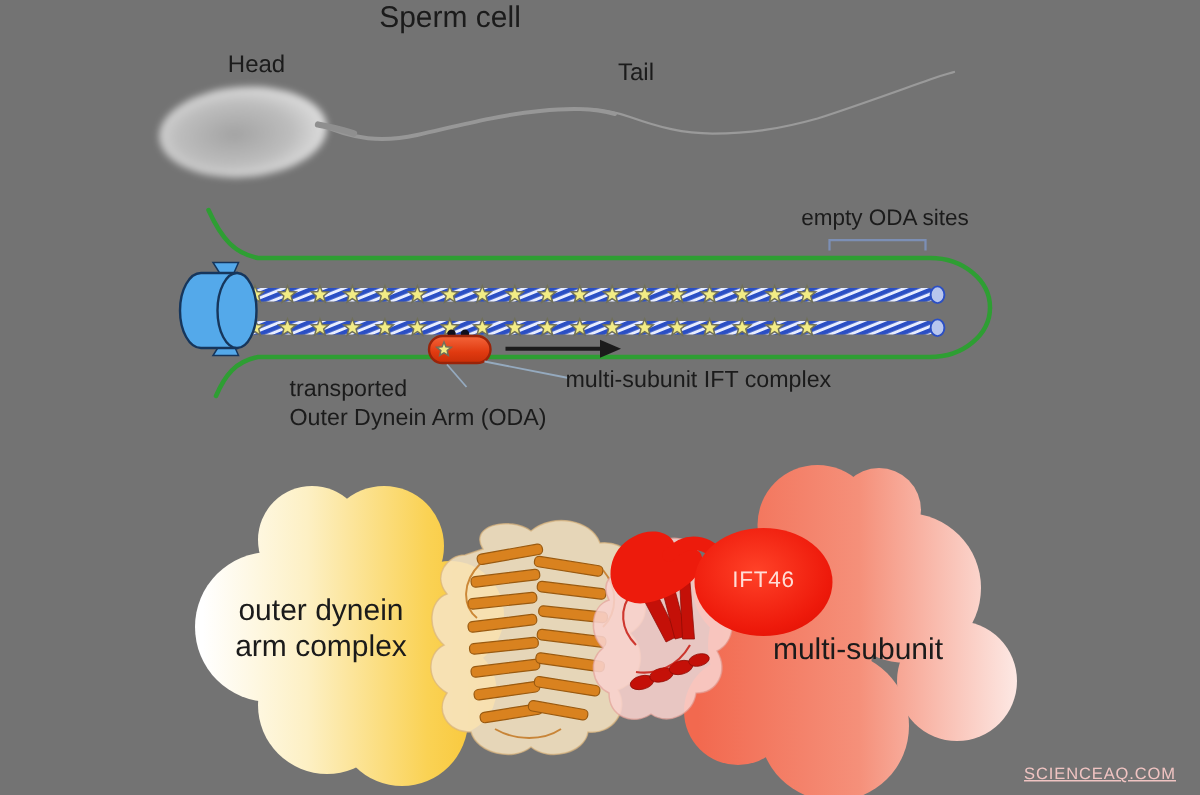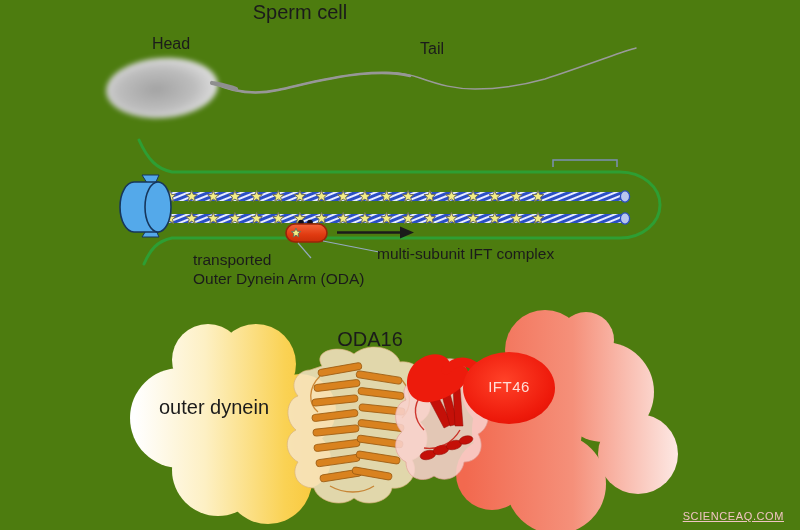--- a/index.html
+++ b/index.html
@@ -1,23 +1,23 @@
 <!DOCTYPE html>
 <html style="--ink: #1b1b1b; --green: #2e9e33; --mt-blue: #2b4fc4; --mt-cap: #b8c6ee; --basal-blue: #54a9ea; --basal-stroke: #16365c; --star: #f2ec85; --star-stroke: #70705a; --cargo-red: #e64a1f; --cargo-stroke: #99240a; --leader: #95aabf; --bracket: #7c8fb5; --cloud-yellow: #f8c938; --cloud-salmon: #f2694f; --ift46-red: #ed1b0c; --watermark: #f0c4c2;"><head>
 <meta charset="utf-8">
 <style>
   html,body{margin:0;padding:0;background:#ffffff;}
-  #figure{position:relative;width:800px;height:530px;background:#4d7c0f;overflow:hidden;
+  #figure{position:relative;width:800px;height:530px;background:#737373;overflow:hidden;
           font-family:"Liberation Sans", sans-serif;color:var(--ink,#1b1b1b);}
   #scene{position:absolute;left:0;top:0;}
   .lbl{position:absolute;white-space:nowrap;color:var(--ink,#1b1b1b);}
   .center{text-align:center;}
   #title-label{left:210px;top:1px;width:180px;font-size:20px;}
   #head-label{left:131px;top:35px;width:80px;font-size:16px;}
-  #tail-label{left:392px;top:40px;width:80px;font-size:16px;}
+  #tail-label{left:356px;top:40px;width:80px;font-size:16px;text-align:right;}
   #empty-sites-label{left:515px;top:137px;width:150px;font-size:15px;}
   #transported-label{left:193px;top:250px;font-size:15.5px;line-height:19px;}
   #ift-mid-label{left:377px;top:245px;font-size:15.5px;}
   #oda16-label{left:320px;top:328px;width:100px;font-size:20px;}
   #ift46-label{left:461px;top:378px;width:96px;font-size:15px;color:#ffddd6;letter-spacing:.5px;}
   #left-complex-label{left:112px;top:395px;width:204px;font-size:20px;line-height:24px;}
   #right-complex-label{left:470px;top:422px;width:204px;font-size:20px;line-height:23px;}
   #watermark{right:16px;top:510px;font-size:11px;color:var(--watermark,#f0c4c2);letter-spacing:.6px;text-decoration:underline;}
   .oda-star{fill:var(--star,#f2ec85);stroke:var(--star-stroke,#70705a);stroke-width:1;}
   .membrane{fill:none;stroke:var(--green,#2e9e33);stroke-width:3;stroke-linecap:round;}
@@ -226,28 +226,30 @@
       </g>
 
       <ellipse cx="509" cy="388" rx="46" ry="36" fill="url(#ift46Grad)"></ellipse>
     </g>
   </svg>
 
   <div class="lbl center" id="title-label">Sperm cell</div>
   <div class="lbl center" id="head-label">Head</div>
   <div class="lbl center" id="tail-label">Tail</div>
 
+  <div class="lbl center" id="empty-sites-label">empty ODA sites</div>
   <div class="lbl" id="transported-label">
     <div>transported</div>
     <div>Outer Dynein Arm (ODA)</div>
   </div>
   <div class="lbl" id="ift-mid-label">multi-subunit IFT complex</div>
 
-  <div class="lbl center" id="oda16-label">ODA16</div>
   <div class="lbl center" id="ift46-label">IFT46</div>
   <div class="lbl center" id="left-complex-label">
     <div>outer dynein</div>
+    <div>arm complex</div>
   </div>
   <div class="lbl center" id="right-complex-label">
+    <div>multi-subunit</div>
   </div>
 
   <div class="lbl" id="watermark">SCIENCEAQ.COM</div>
 </div>
 
 </body></html>

